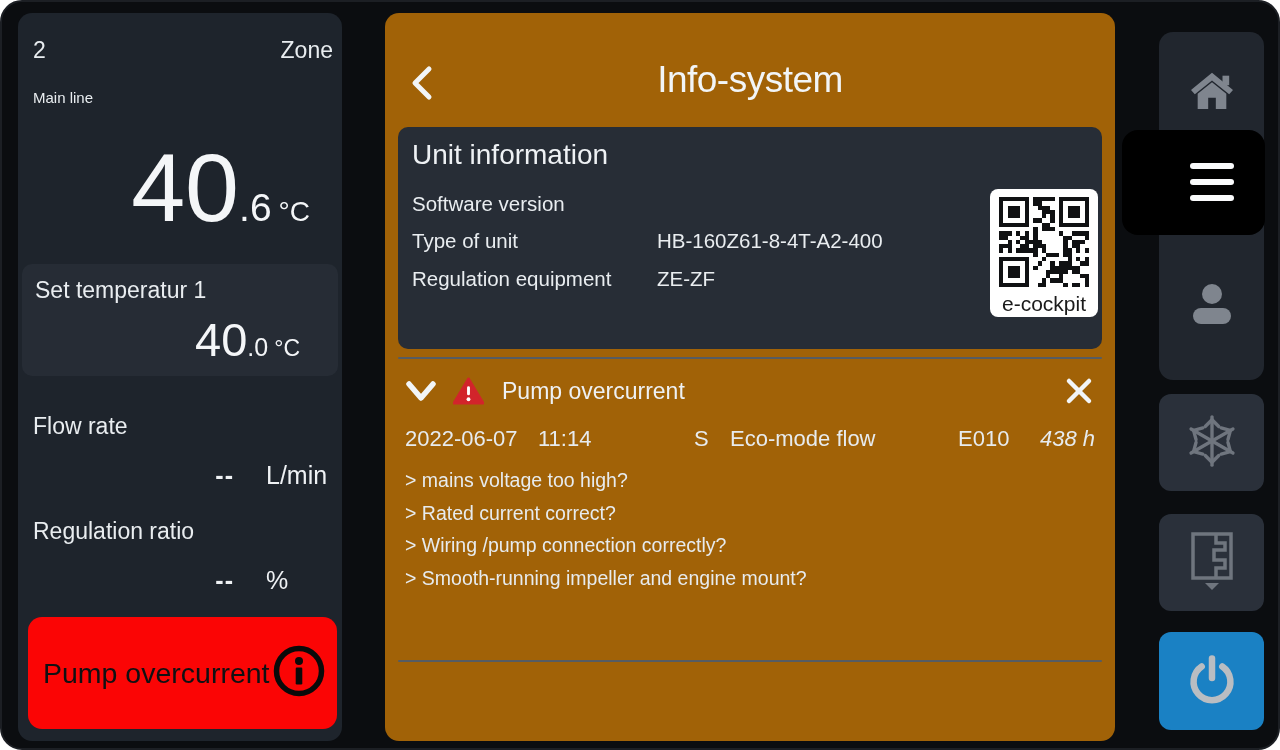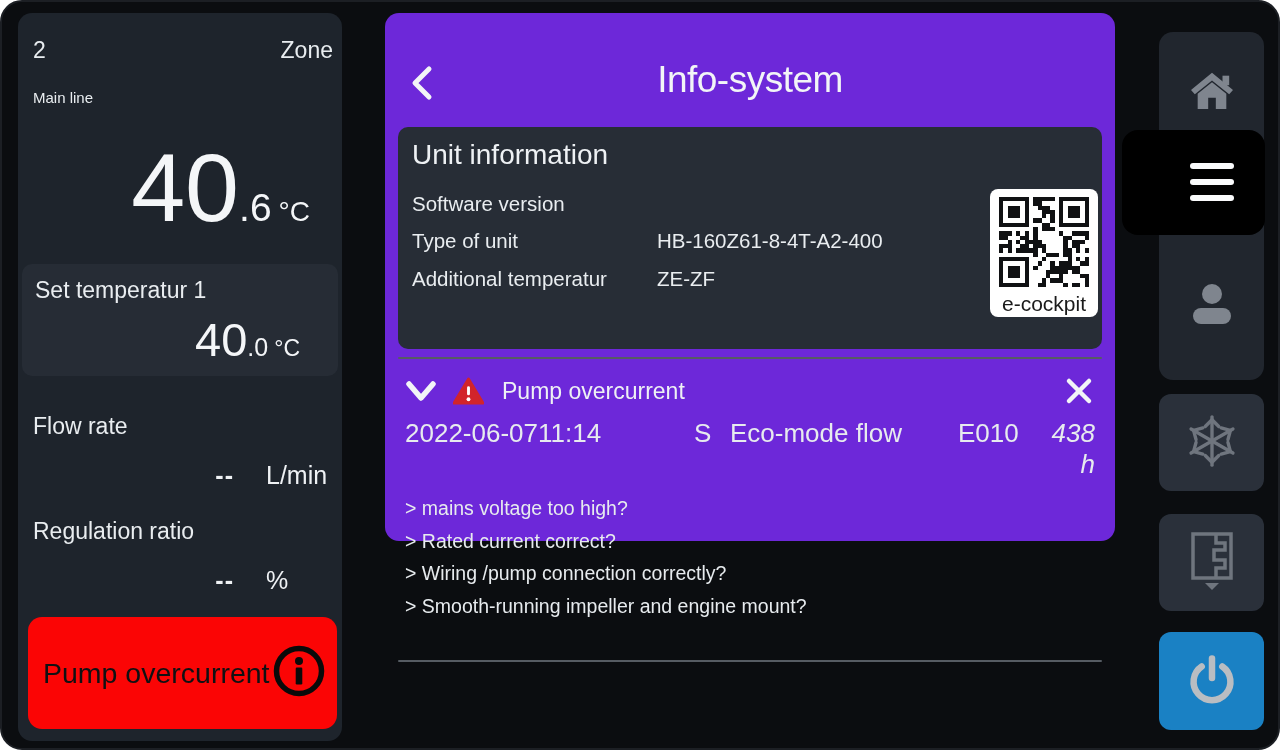--- a/index.html
+++ b/index.html
@@ -30,22 +30,22 @@
   .metric-value .mv-val{flex:1;text-align:right;font-size:25px;font-weight:700;letter-spacing:1px;}
   .metric-value .mv-unit{width:74px;margin-left:32px;font-size:25px;font-weight:400;letter-spacing:0;}
   .flow-label{top:400px;} .flow-value{top:448px;}
   .ratio-label{top:505px;} .ratio-value{top:553px;}
   .alarm-box{position:absolute;left:10px;right:5px;bottom:12px;height:112px;
              background:#fb0505;border-radius:14px;display:flex;align-items:center;
              padding:0 12px 0 15px;box-sizing:border-box;cursor:pointer;}
   .alarm-box .alabel{flex:1;font-size:28.5px;color:#101113;}
 
   
-  .center-panel{position:absolute;left:383px;top:11px;width:730px;height:528px;
-                background:#6d28d9;border-radius:14px;}
+  .center-panel{position:absolute;left:383px;top:11px;width:730px;height:728px;
+                background:#a16207;border-radius:14px;}
   .back-btn{position:absolute;left:20px;top:50px;width:36px;height:40px;cursor:pointer;}
   .page-title{position:absolute;top:46px;left:0;right:0;text-align:center;
               font-size:37px;font-weight:400;color:#f2f5f7;letter-spacing:-0.5px;}
   .info-card{position:absolute;top:114px;left:13px;right:13px;height:222px;
              background:#272d36;border-radius:10px;}
   .info-card .card-title{position:absolute;top:12px;left:14px;font-size:28px;color:#eef1f4;}
   .info-rows{position:absolute;top:58px;left:14px;right:130px;}
   .info-row{display:flex;height:37.5px;align-items:center;font-size:20.5px;color:#e9edf0;}
   .info-row .ilabel{width:245px;}
   .info-row .ivalue{flex:1;}
@@ -55,21 +55,21 @@
   .qr-caption{font-size:21px;color:#1a1a1a;margin-top:1px;}
   .divider{position:absolute;left:13px;right:13px;height:2px;background:#565c63;border-radius:1px;}
   .divider-1{top:344px;} .divider-2{top:647px;}
   .alarm-section{position:absolute;left:20px;right:20px;top:351px;}
   .alarm-head{display:flex;align-items:center;height:54px;position:relative;}
   .collapse-btn{width:32px;height:24px;margin-right:16px;cursor:pointer;}
   .warn-icon{width:31px;height:28px;margin-right:18px;}
   .alarm-title{font-size:23px;color:#eef1f4;}
   .close-btn{position:absolute;right:2px;top:13px;width:28px;height:28px;cursor:pointer;}
   .alarm-detail{display:grid;grid-template-columns:133px 156px 36px 228px 80px 1fr;
-                font-size:26px;color:#e7ebee;}
+                margin-top:8px;font-size:22px;color:#e7ebee;}
   .alarm-detail .right{text-align:right;font-style:italic;}
   .hints{margin-top:12px;font-size:19.5px;color:#e7ebee;}
   .hints div{line-height:32.5px;}
 
   
   .sidebar-group{position:absolute;left:1157px;top:30px;width:105px;height:348px;
                  background:#21262e;border-radius:14px;}
   .slot{position:absolute;left:0;width:105px;display:flex;align-items:center;
         justify-content:center;cursor:pointer;}
   .slot-home{top:22px;height:76px;}
@@ -148,21 +148,21 @@
       <div class="info-rows">
         <div class="info-row">
           <span class="ilabel">Software version</span>
           <span class="ivalue"></span>
         </div>
         <div class="info-row">
           <span class="ilabel">Type of unit</span>
           <span class="ivalue">HB-160Z61-8-4T-A2-400</span>
         </div>
         <div class="info-row">
-          <span class="ilabel">Additional temperatur</span>
+          <span class="ilabel">Regulation equipment</span>
           <span class="ivalue">ZE-ZF</span>
         </div>
       </div>
       <div class="qr-box">
         <span>
           <svg viewBox="0 0 21 21" fill="#101113" shape-rendering="crispEdges">
               <rect x="8" y="0" width="1" height="1"></rect>
               <rect x="9" y="0" width="1" height="1"></rect>
               <rect x="10" y="0" width="1" height="1"></rect>
               <rect x="11" y="0" width="1" height="1"></rect>

